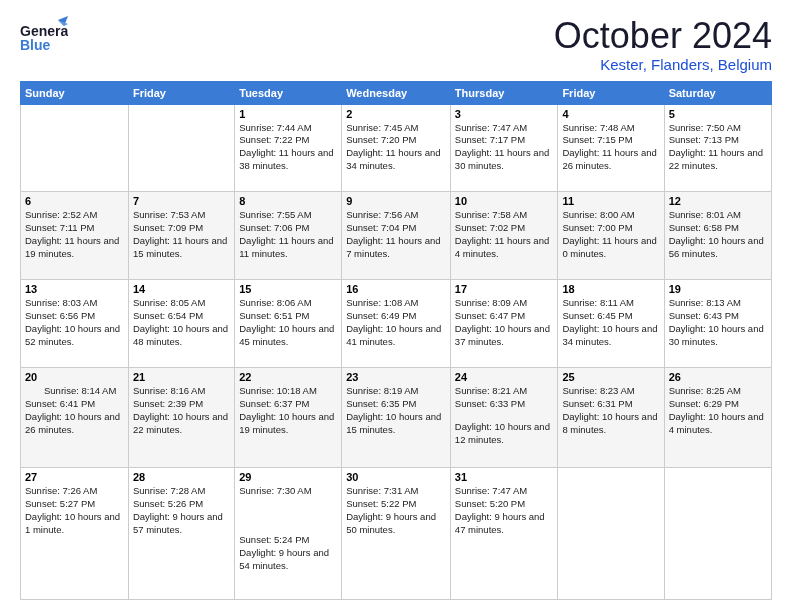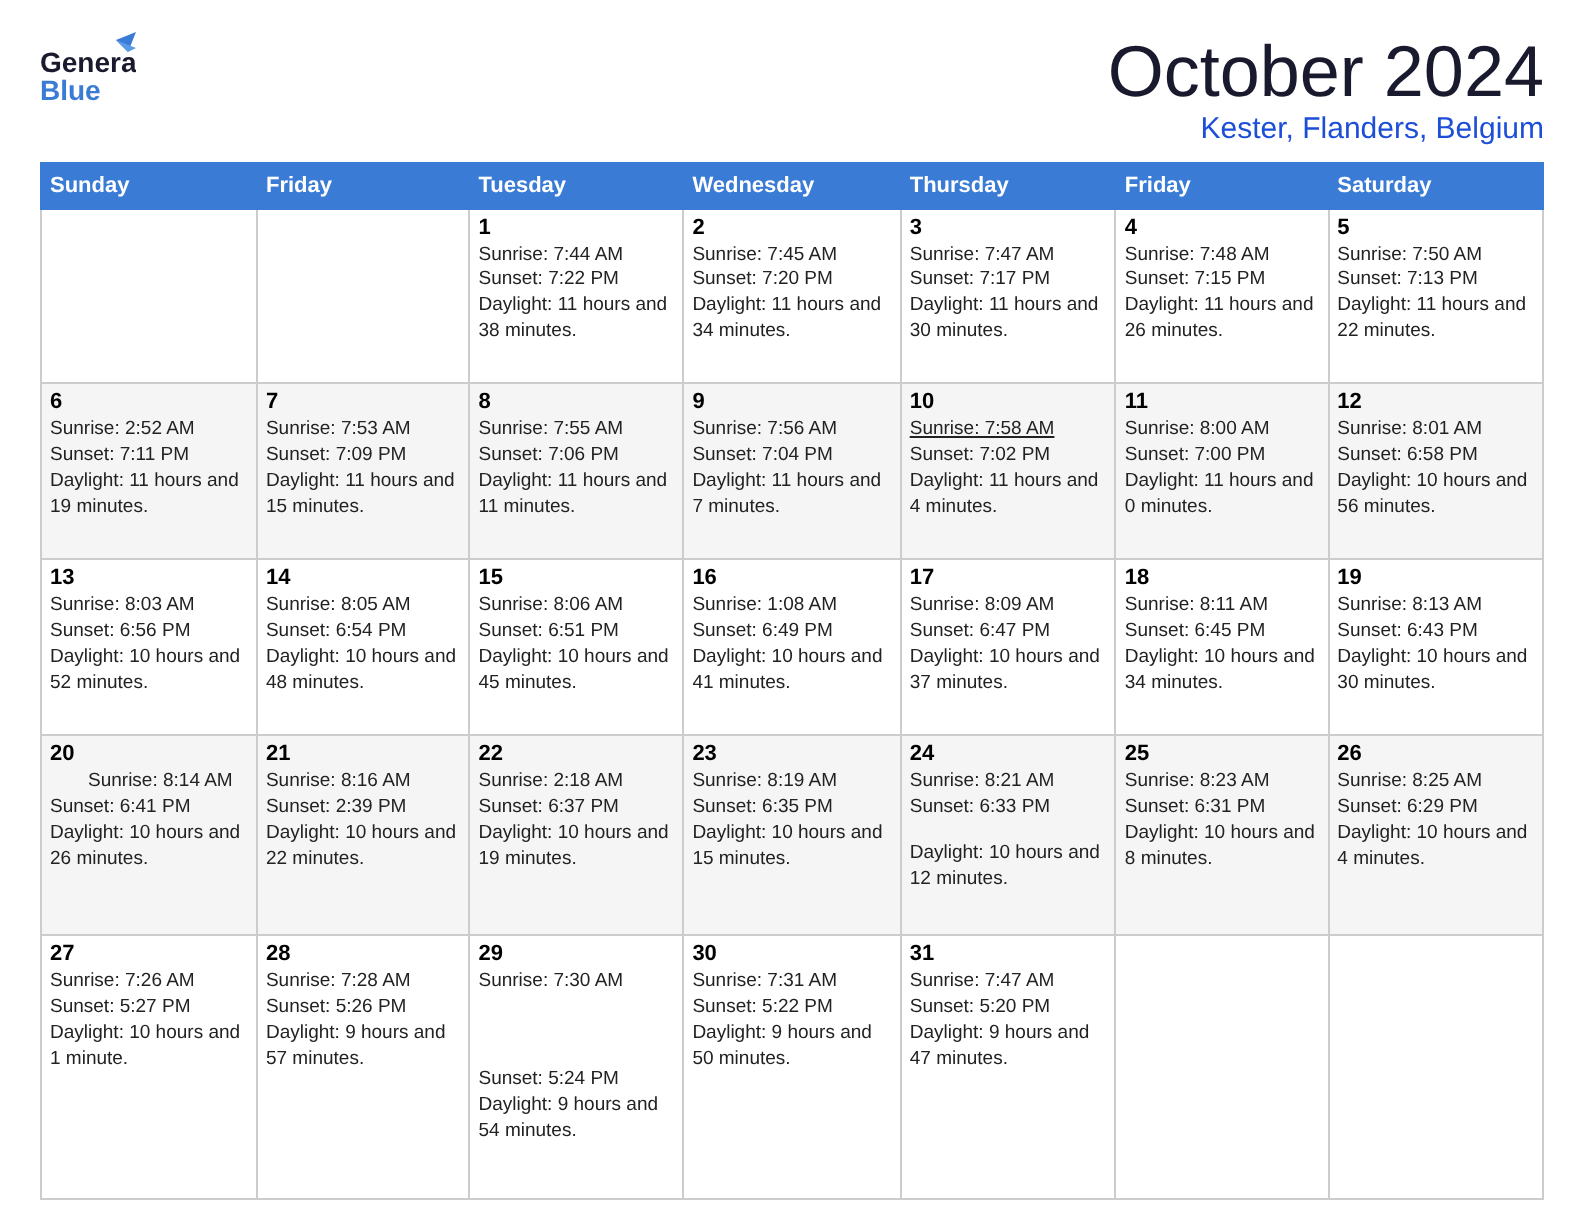--- a/index.html
+++ b/index.html
@@ -194,21 +194,21 @@
             <span class="day-num">9</span>
             <div class="day-info">
               <span style="display: block;">Sunrise: 7:56 AM</span>
               <span style="display: block;">Sunset: 7:04 PM</span>
               <span style="display: block;">Daylight: 11 hours and 7 minutes.</span>
             </div>
           </td>
           <td>
             <span class="day-num">10</span>
             <div class="day-info">
-              <span style="display: block; text-decoration: underline;">Sunrise: 7:58 AM</span>
+              <span style="display: block;">Sunrise: 7:58 AM</span>
               <span style="display: block;">Sunset: 7:02 PM</span>
               <span style="display: block;">Daylight: 11 hours and 4 minutes.</span>
             </div>
           </td>
           <td>
             <span class="day-num">11</span>
             <div class="day-info">
               <span style="display: block;">Sunrise: 8:00 AM</span>
               <span style="display: block;">Sunset: 7:00 PM</span>
               <span style="display: block;">Daylight: 11 hours and 0 minutes.</span>
@@ -294,21 +294,21 @@
             <span class="day-num">21</span>
             <div class="day-info">
               <span style="display: block;">Sunrise: 8:16 AM</span>
               <span style="display: block;">Sunset: 2:39 PM</span>
               <span style="display: block;">Daylight: 10 hours and 22 minutes.</span>
             </div>
           </td>
           <td>
             <span class="day-num">22</span>
             <div class="day-info">
-              <span style="display: block;">Sunrise: 2:18 AM</span>
+              <span style="display: block;">Sunrise: 10:18 AM</span>
               <span style="display: block;">Sunset: 6:37 PM</span>
               <span style="display: block;">Daylight: 10 hours and 19 minutes.</span>
             </div>
           </td>
           <td>
             <span class="day-num">23</span>
             <div class="day-info">
               <span style="display: block;">Sunrise: 8:19 AM</span>
               <span style="display: block;">Sunset: 6:35 PM</span>
               <span style="display: block;">Daylight: 10 hours and 15 minutes.</span>

